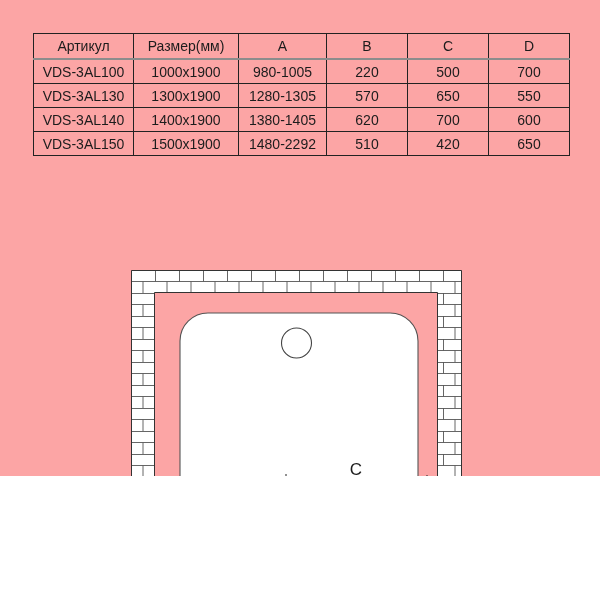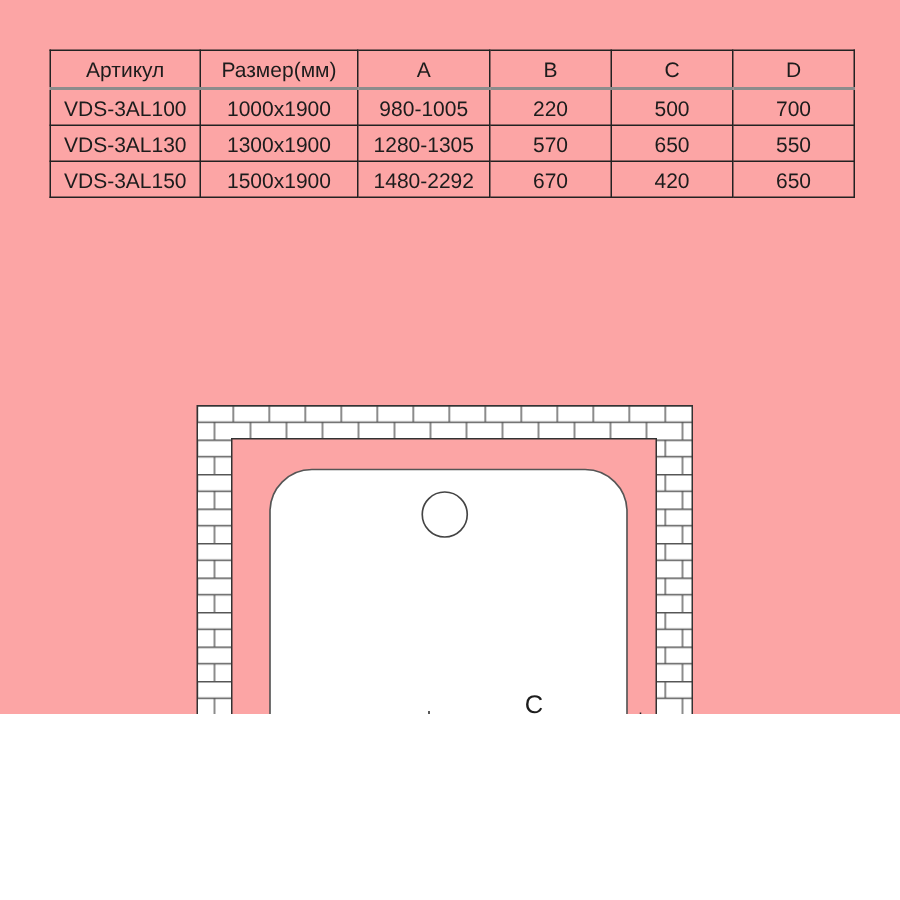--- a/index.html
+++ b/index.html
@@ -50,24 +50,32 @@
         </tr>
         <tr>
           <td>VDS-3AL130</td>
           <td>1300x1900</td>
           <td>1280-1305</td>
           <td>570</td>
           <td>650</td>
           <td>550</td>
         </tr>
         <tr>
+          <td>VDS-3AL140</td>
+          <td>1400x1900</td>
+          <td>1380-1405</td>
+          <td>620</td>
+          <td>700</td>
+          <td>600</td>
+        </tr>
+        <tr>
           <td>VDS-3AL150</td>
           <td>1500x1900</td>
           <td>1480-2292</td>
-          <td>670</td>
+          <td>510</td>
           <td>420</td>
           <td>650</td>
         </tr>
       </tbody>
   </table>
 
   <svg id="diagram" width="600" height="350" viewBox="0 250 600 350" xmlns="http://www.w3.org/2000/svg">
     <defs>
       <pattern id="brick" width="24" height="23" patternUnits="userSpaceOnUse" patternTransform="translate(131,270)">
         <rect width="24" height="23" fill="#ffffff"></rect>

